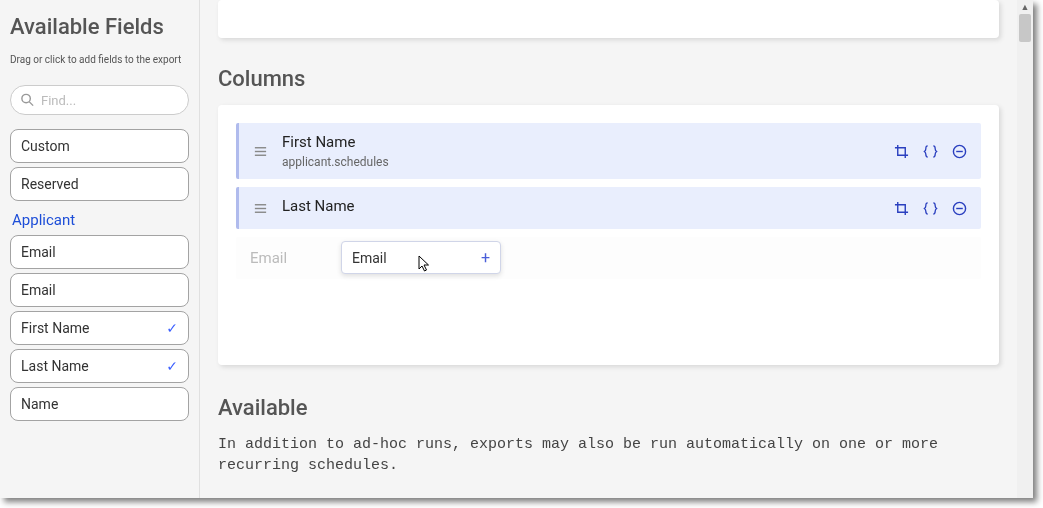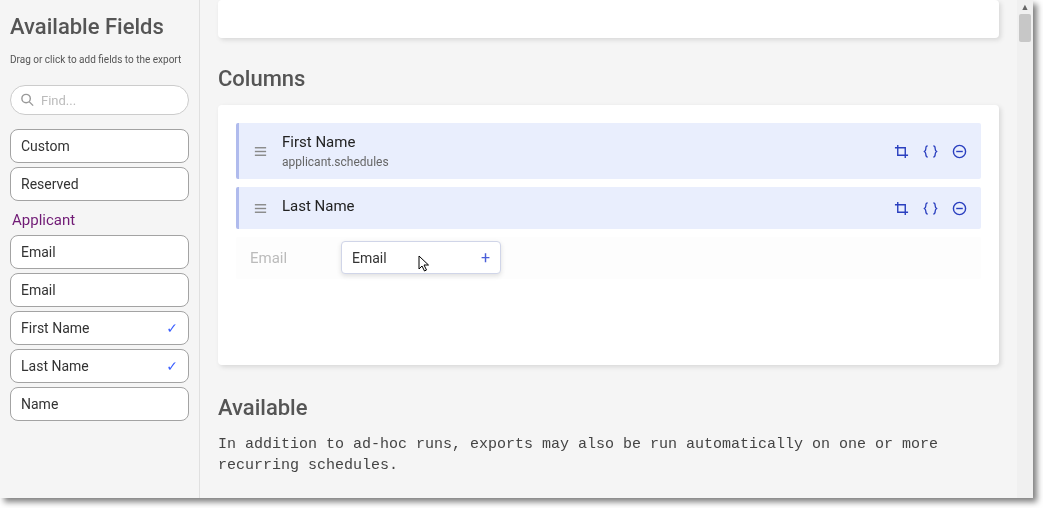--- a/index.html
+++ b/index.html
@@ -8,21 +8,21 @@
     .sidebar { width: 200px; background: #f5f5f5; padding: 14px 10px 10px 10px; border-right: 1px solid #e0e0e0; overflow-y: auto; }
     .sidebar h2 { font-size: 22px; color: #555; font-weight: 500; margin-bottom: 14px; }
     .sidebar-sub { font-size: 10px; color: #555; line-height: 1.4; margin-bottom: 18px; }
     .search { position: relative; margin-bottom: 14px; }
     .search input { width: 100%; height: 30px; border: 1px solid #ccc; border-radius: 15px; padding: 0 10px 0 30px; font-size: 13px; background: #fff; outline: none; color: #333; }
     .search input::placeholder { color: #bbb; }
     .search .search-icon { position: absolute; left: 10px; top: 50%; transform: translateY(-50%); color: #999; font-size: 12px; }
     .field-group { margin-bottom: 10px; }
     .field-btn { display: flex; align-items: center; justify-content: space-between; width: 100%; background: #fff; border: 1px solid #a3a3a3; border-radius: 8px; padding: 8px 10px; margin-bottom: 4px; font-size: 14px; color: #333; cursor: pointer; text-align: left; }
     .check-icon { color: #3b5fff; font-size: 14px; }
-    .group-label { font-size: 15px; color: #701a75; margin: 10px 0 6px 2px; }
+    .group-label { font-size: 15px; color: #1d4ed8; margin: 10px 0 6px 2px; }
     .main { flex: 1; background: #f5f5f5; padding: 0 18px 18px 18px; overflow-y: auto; position: relative; }
     .scrollbar-track { position: absolute; right: 0; top: 0; width: 16px; height: 100%; background: #f0f0f0; }
     .scrollbar-up { position: absolute; top: 0; left: 0; width: 16px; height: 14px; display: flex; align-items: center; justify-content: center; font-size: 9px; color: #666; }
     .scrollbar-thumb { position: absolute; top: 14px; left: 2px; width: 12px; height: 28px; background: #c7c7c7; border-radius: 2px; }
     .main-inner { margin-right: 16px; }
     .top-card { height: 38px; background: #fff; border-radius: 4px; margin-bottom: 28px; box-shadow: 2px 2px 5px rgba(0,0,0,0.12); margin-top: 0; }
     .section-title { font-size: 22px; color: #555; font-weight: 500; margin: 10px 0 14px 0; }
     .card { background: #fff; border-radius: 4px; padding: 18px; box-shadow: 2px 2px 5px rgba(0,0,0,0.12); margin-bottom: 30px; min-height: 260px; }
     .col-row { display: flex; align-items: center; background: #e9eefd; border-left: 3px solid #b0bbed; padding: 10px 14px; margin-bottom: 8px; border-radius: 2px; }
     .drag-icon { color: #888; margin-right: 14px; font-size: 14px; line-height: 1; }

